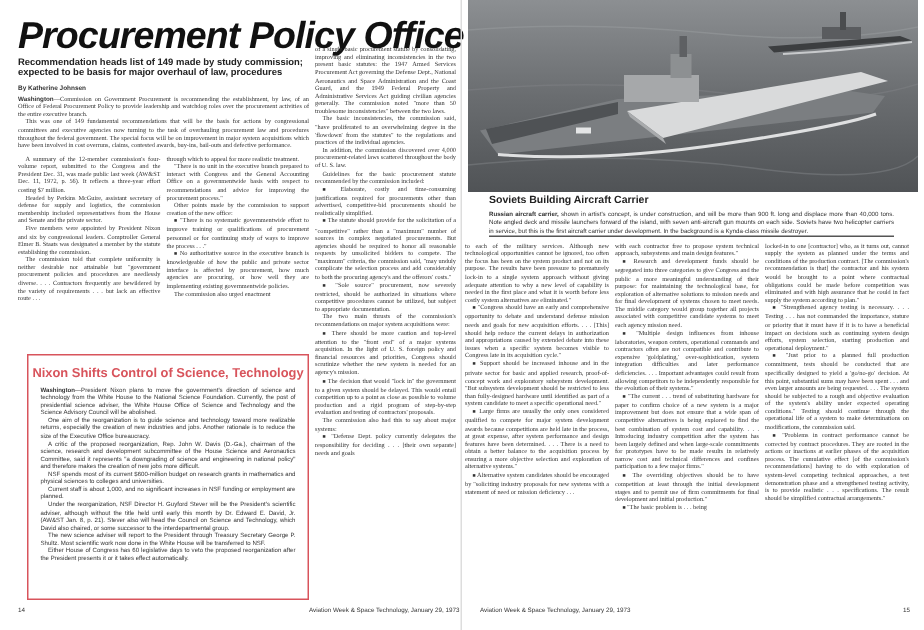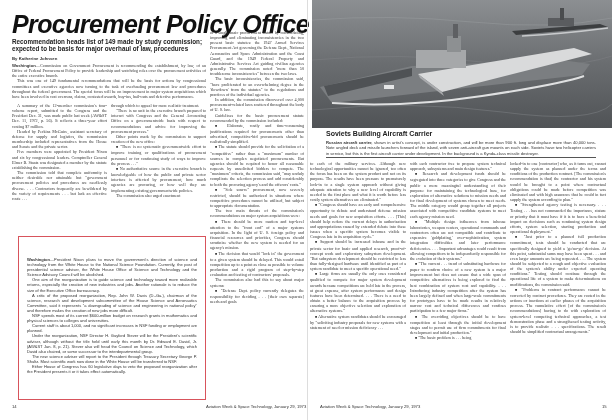--- a/index.html
+++ b/index.html
@@ -84,20 +84,21 @@
     <p class="bl">The statute should provide for the solicitation of a "competitive" rather than a "maximum" number of sources in complex negotiated procurements. But agencies should be required to honor all reasonable requests by unsolicited bidders to compete. The "maximum" criteria, the commission said, "may unduly complicate the selection process and add considerably to both the procuring agency's and the offerors' costs."</p>
     <p class="bl">"Sole source" procurement, now severely restricted, should be authorized in situations where competitive procedures cannot be utilized, but subject to appropriate documentation.</p>
     <p>The two main thrusts of the commission's recommendations on major system acquisitions were:</p>
     <p class="bl">There should be more caution and top-level attention to the "front end" of a major systems acquisition. In the light of U. S. foreign policy and financial resources and priorities, Congress should scrutinize whether the new system is needed for an agency's mission.</p>
     <p class="bl">The decision that would "lock in" the government to a given system should be delayed. This would entail competition up to a point as close as possible to volume production and a rigid program of step-by-step evaluation and testing of contractors' proposals.</p>
     <p>The commission also had this to say about major systems:</p>
     <p class="bl">"Defense Dept. policy currently delegates the responsibility for deciding . . . [their own separate] needs and goals</p>
   </div>
 
   <div class="box">
+    <div class="box-title">Nixon Shifts Control of Science, Technology</div>
     <div class="box-body">
       <p class="noind"><span class="dl">Washington</span><span>—President Nixon plans to move the government's direction of science and technology from the White House to the National Science Foundation. Currently, the post of presidential science adviser, the White House Office of Science and Technology and the Science Advisory Council will be abolished.</span></p>
       <p>One aim of the reorganization is to guide science and technology toward more realizable returns, especially the creation of new industries and jobs. Another rationale is to reduce the size of the Executive Office bureaucracy.</p>
       <p>A critic of the proposed reorganization, Rep. John W. Davis (D.-Ga.), chairman of the science, research and development subcommittee of the House Science and Aeronautics Committee, said it represents "a downgrading of science and engineering in national policy" and therefore makes the creation of new jobs more difficult.</p>
       <p>NSF spends most of its current $600-million budget on research grants in mathematics and physical sciences to colleges and universities.</p>
       <p>Current staff is about 1,000, and no significant increases in NSF funding or employment are planned.</p>
       <p>Under the reorganization, NSF Director H. Guyford Stever will be the President's scientific adviser, although without the title held until early this month by Dr. Edward E. David, Jr. (AW&amp;ST Jan. 8, p. 21). Stever also will head the Council on Science and Technology, which David also chaired, or some successor to the interdepartmental group.</p>
       <p>The new science adviser will report to the President through Treasury Secretary George P. Shultz. Most scientific work now done in the White House will be transferred to NSF.</p>
       <p>Either House of Congress has 60 legislative days to veto the proposed reorganization after the President presents it or it takes effect automatically.</p>
     </div>

